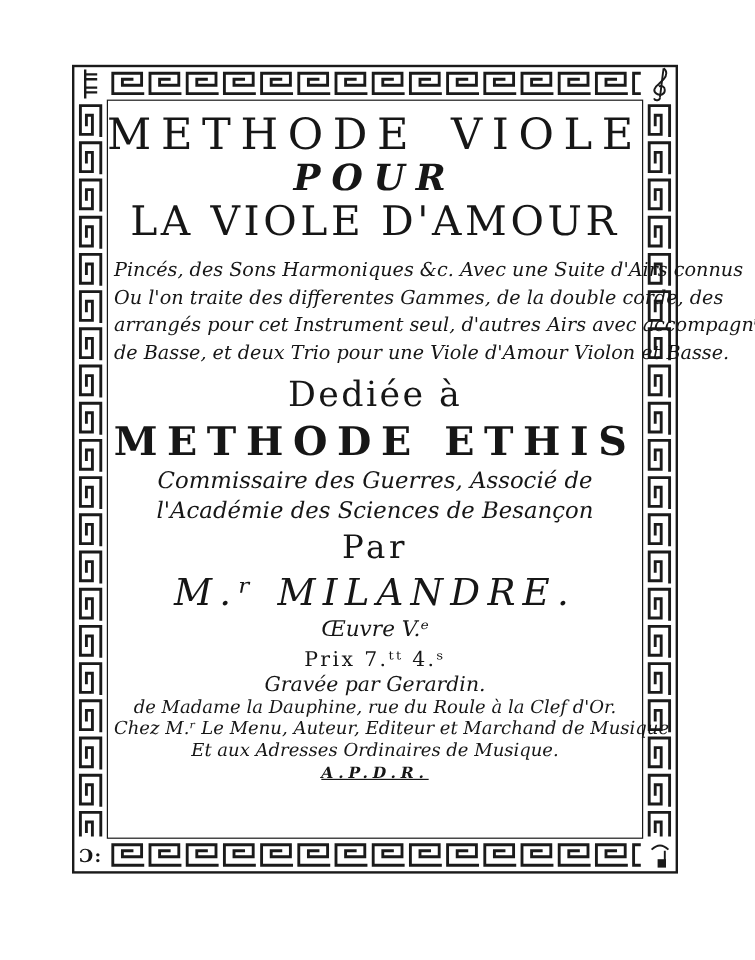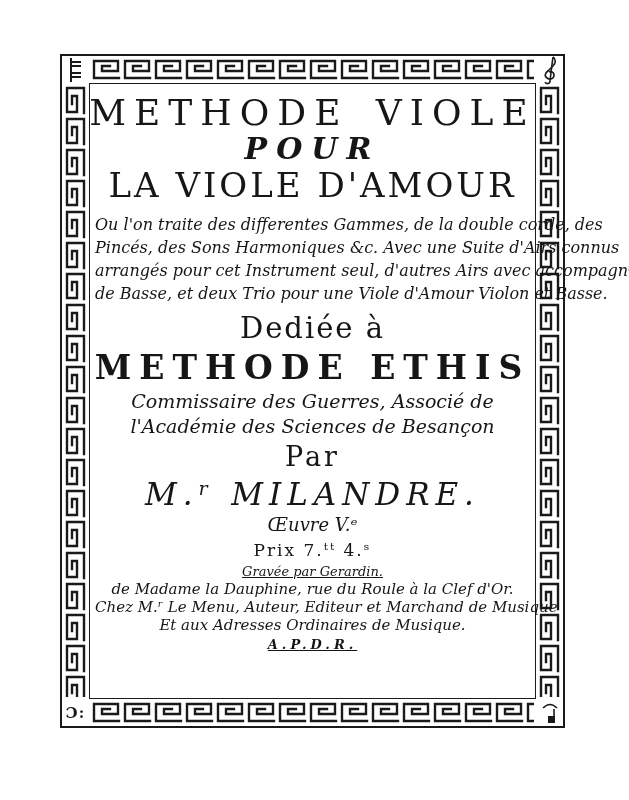--- a/index.html
+++ b/index.html
@@ -32,21 +32,21 @@
   .subtitle{font-style:italic;font-size:16px;line-height:23px;margin-top:6px;width:100%;}
   .subtitle .sline{white-space:nowrap;}
   .sline-left{text-align:left;}
   .t-dediee{font-size:29px;line-height:38px;margin-top:4px;letter-spacing:2px;}
   .t-ethis{font-size:33px;line-height:42px;letter-spacing:8px;font-weight:600;white-space:nowrap;}
   .t-comm{font-style:italic;font-size:19px;line-height:25px;white-space:nowrap;}
   .t-par{font-size:27px;line-height:34px;letter-spacing:3px;margin-top:1px;}
   .t-author{font-style:italic;font-size:31px;line-height:40px;letter-spacing:6px;white-space:nowrap;}
   .t-opus{font-style:italic;font-size:18px;line-height:22px;}
   .t-prix{font-size:17px;line-height:28px;letter-spacing:2px;}
-  .t-grav{font-style:italic;font-size:13px;line-height:15px;text-decoration:underline;}
+  .t-grav{font-style:italic;font-size:17px;line-height:15px;}
   .t-paris{font-size:23px;line-height:28px;letter-spacing:3px;margin-top:2px;}
   .imprint{font-style:italic;font-size:15px;line-height:18px;margin-top:1px;width:100%;}
   .imprint .iline{white-space:nowrap;}
   .t-apdr{font-style:italic;font-size:13px;line-height:20px;letter-spacing:4px;font-weight:bold;margin-top:1px;text-decoration:underline;}
 </style>
 </head>
 <body>
 
 <div class="plate">
   <div class="plate-outer"></div>
@@ -164,22 +164,22 @@
   </div>
 
   <div class="plate-inner"></div>
 
   <div class="content">
     <div class="t-main">METHODE VIOLE</div>
     <div class="t-pour">POUR</div>
     <div class="t-viole">LA VIOLE D'AMOUR</div>
 
     <div class="subtitle">
+      <div class="sline sline-left">Pincés, des Sons Harmoniques &amp;c. Avec une Suite d'Airs connus</div>
       <div class="sline sline-left">Ou l'on traite des differentes Gammes, de la double corde, des</div>
-      <div class="sline sline-left">Pincés, des Sons Harmoniques &amp;c. Avec une Suite d'Airs connus</div>
       <div class="sline sline-left">arrangés pour cet Instrument seul, d'autres Airs avec accompagnᵗ.</div>
       <div class="sline sline-left">de Basse, et deux Trio pour une Viole d'Amour Violon et Basse.</div>
     </div>
 
     <div class="t-dediee">Dediée à</div>
     <div class="t-ethis">METHODE ETHIS</div>
     <div class="t-comm">Commissaire des Guerres, Associé de</div>
     <div class="t-comm">l'Académie des Sciences de Besançon</div>
 
     <div class="t-par">Par</div>

